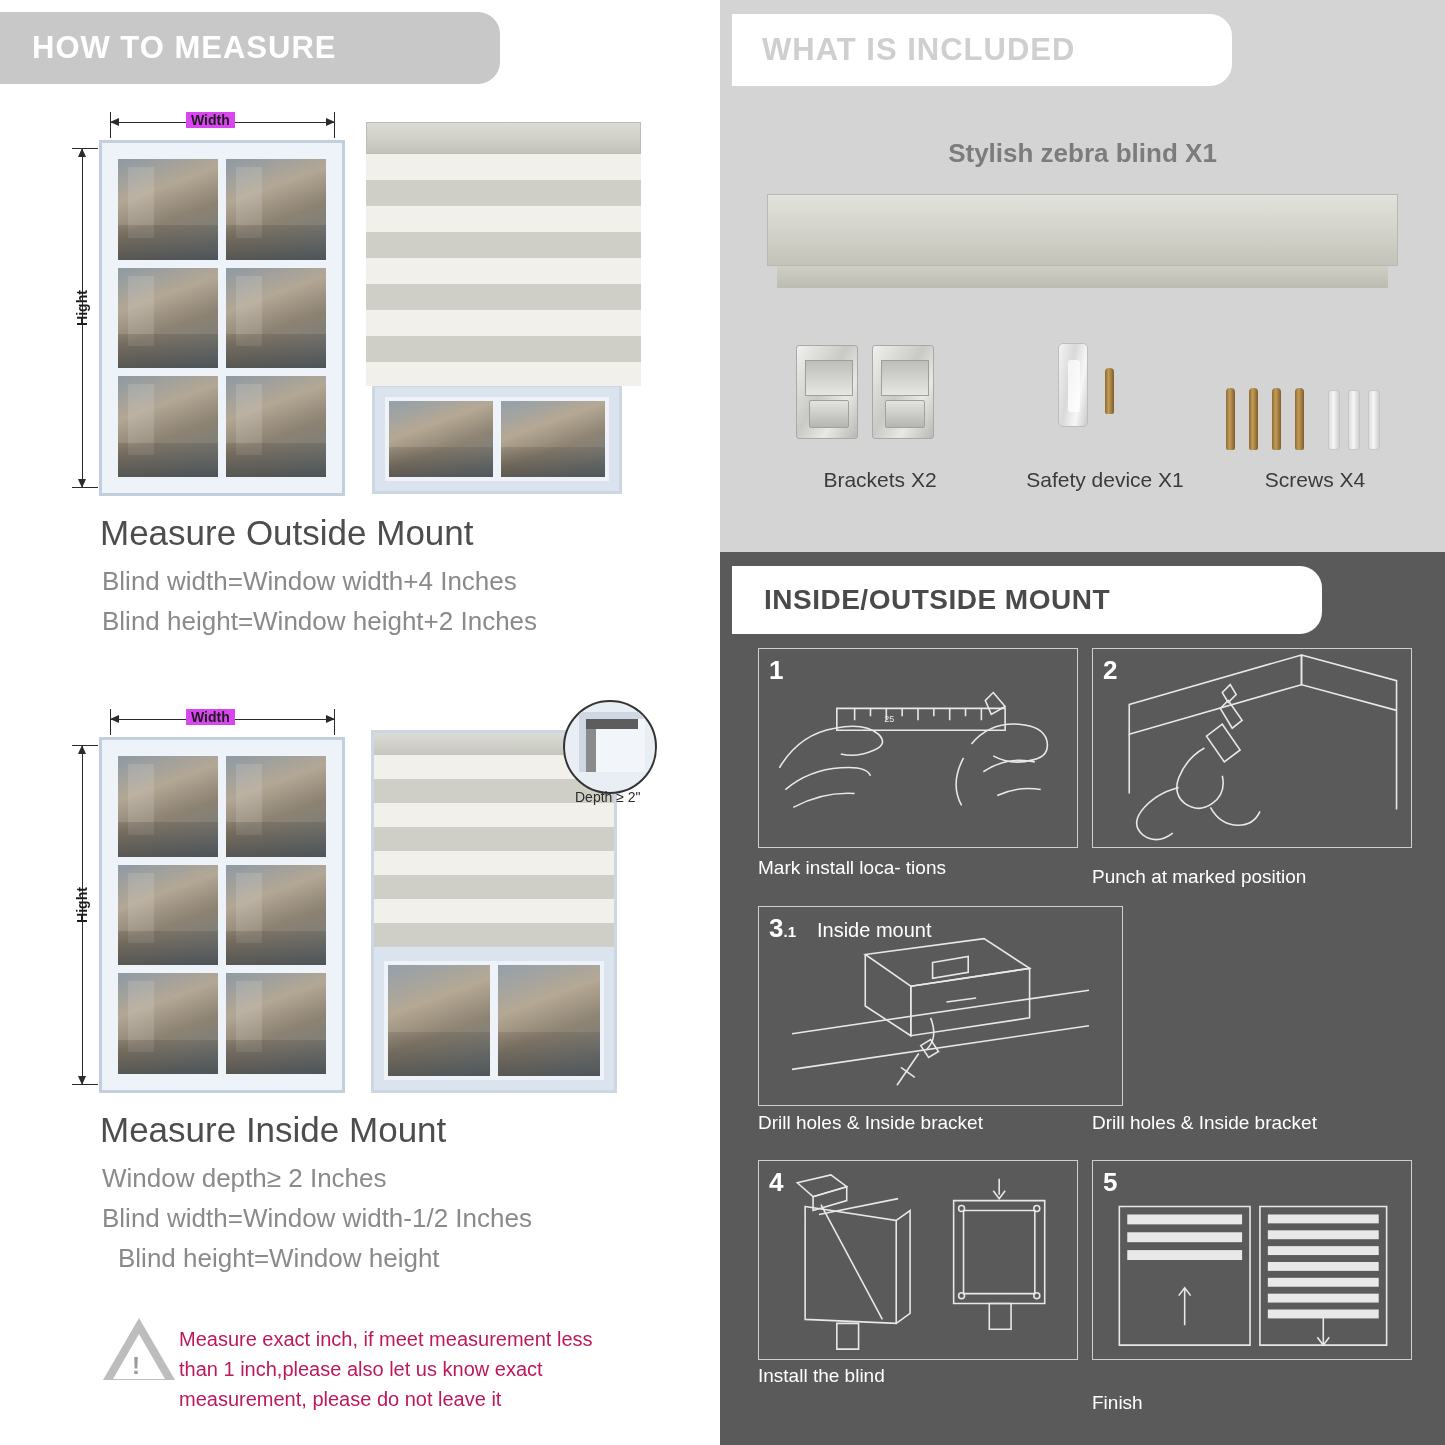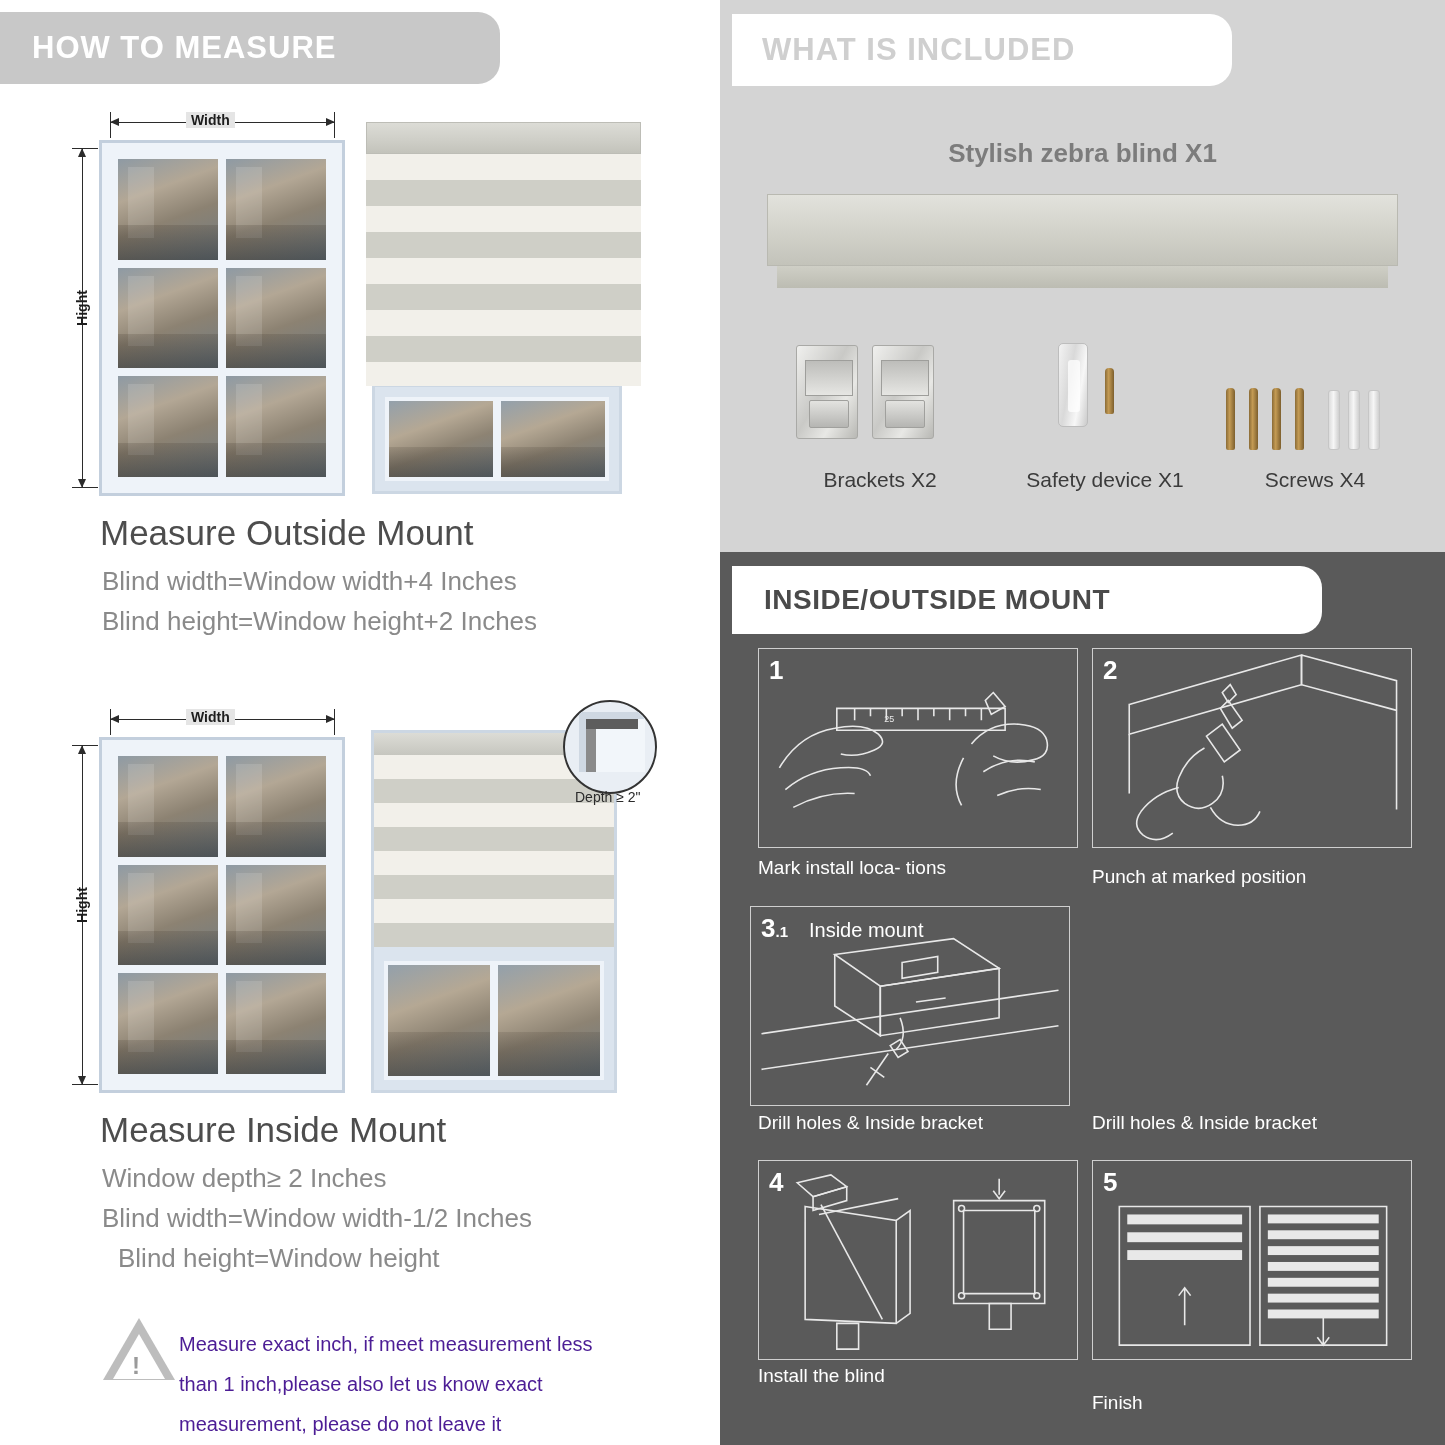--- a/index.html
+++ b/index.html
@@ -82,21 +82,21 @@
   .dim-v { position:absolute; width:1px; background:#2b2b2b; }
   .dim-v:before, .dim-v:after {
     content:""; position:absolute; left:-4px; width:0; height:0;
     border-left:4.5px solid transparent; border-right:4.5px solid transparent;
   }
   .dim-v:before { top:0; border-bottom:9px solid #2b2b2b; }
   .dim-v:after { bottom:0; border-top:9px solid #2b2b2b; }
   .tick { position:absolute; background:#2b2b2b; }
   .dim-label {
     position:absolute; font-size:14px; color:#1d1d1d; font-weight:bold;
-    background:#e5e5e5; padding:0 5px;
+    background:#d946ef; padding:0 5px;
   }
   .dim-label-v {
     position:absolute; font-size:14px; color:#1d1d1d; font-weight:bold;
     transform:rotate(-90deg); transform-origin:center center; white-space:nowrap;
   }
 
   .heading {
     position:absolute; font-size:35px; color:#4d4d4d; font-weight:normal;
   }
   .bullet {
@@ -121,21 +121,21 @@
     position:absolute; width:0; height:0;
     border-left:36px solid transparent; border-right:36px solid transparent;
     border-bottom:62px solid #bdbdbd;
   }
   .tri-inner {
     position:absolute; width:0; height:0;
     border-left:26px solid transparent; border-right:26px solid transparent;
     border-bottom:45px solid #ffffff;
   }
   .excl { position:absolute; font-size:24px; color:#9a9a9a; font-weight:bold; }
-  .warn-text { position:absolute; font-size:20px; color:#4c1d95; line-height:40px; }
+  .warn-text { position:absolute; font-size:20px; color:#be185d; line-height:30px; }
 
   
   .right-top {
     position:absolute; left:720px; top:0; width:725px; height:552px;
     background:#d4d4d4;
   }
   .banner-right {
     position:absolute; left:12px; top:14px; width:500px; height:72px;
     background:#ffffff; color:#cfcfcf; font-size:31px; font-weight:bold;
     letter-spacing:1px; display:flex; align-items:center; padding-left:30px;
@@ -400,21 +400,21 @@
           <path d="M136 52 l14 20 l-10 8 l-12 -20z"></path>
           <path d="M130 76 l18 26 l-16 12 l-18 -26z"></path>
           <path d="M112 100 q-18 10 -26 30 q-6 16 6 26 q14 10 28 0 q14 -10 10 -28"></path>
           <path d="M86 140 q-24 6 -38 24 q-10 14 2 24 q14 10 30 -2"></path>
           <path d="M118 160 q10 18 28 18 q16 0 22 -14"></path>
         </g>
       </svg>
     </div>
     <div class="step-caption" style="left:372px; top:305px;margin-top:9px;">Punch at  marked position</div>
 
-    <div class="step" style="left:30px; top:354px; width:320px; height:200px;">
+    <div class="step" style="left:38px; top:354px; width:365px; height:200px;">
       <div class="step-num"><span>3</span><small>.1</small></div>
       <div class="step-inline">Inside mount</div>
       <svg class="sketch" viewBox="0 0 320 200">
         <g fill="none" stroke="#e8e8e8" stroke-width="1.6">
           <path d="M84 48 l120 -16 l46 30 l-120 18z"></path>
           <path d="M84 48 v52 l46 30 v-50"></path>
           <path d="M130 80 l120 -18 v50 l-120 18z"></path>
           <path d="M152 56 l36 -6 v16 l-36 6z"></path>
           <path d="M166 96 l30 -4"></path>
           <path d="M150 112 q8 20 -4 32"></path>

